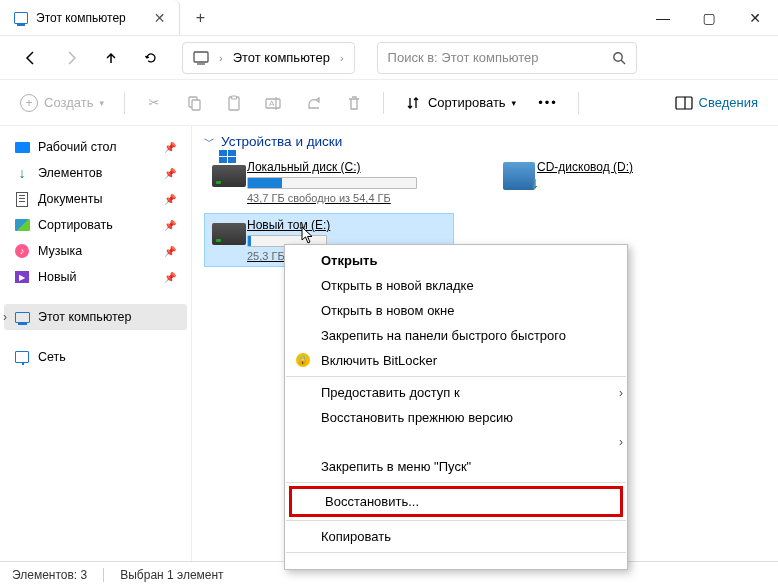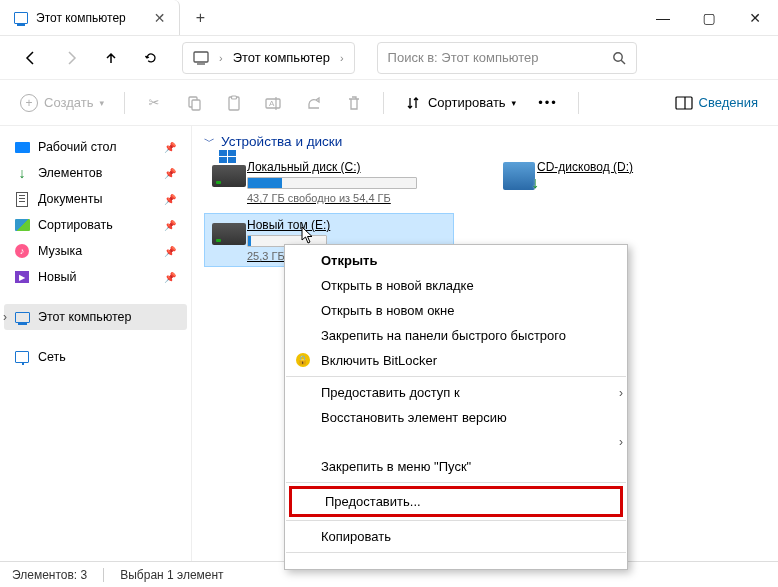--- a/index.html
+++ b/index.html
@@ -357,32 +357,32 @@
         <span class="bitlocker">🔒</span>
       </span>
       <span>Включить BitLocker</span>
     </div>
   <div class="ctx-sep"></div>
   <div class="ctx-item">
       <span>Предоставить доступ к</span>
       <span class="arr">›</span>
     </div>
   <div class="ctx-item">
-      <span>Восстановить элемент версию</span>
+      <span>Восстановить прежнюю версию</span>
     </div>
   <div class="ctx-item">
       <span class="arr">›</span>
     </div>
   <div class="ctx-item">
       <span>Закрепить в меню "Пуск"</span>
     </div>
   <div class="ctx-sep"></div>
   <div class="ctx-highlight">
     <div class="ctx-item">
-        <span>Предоставить...</span>
+        <span>Восстановить...</span>
       </div>
   </div>
   <div class="ctx-sep"></div>
   <div class="ctx-item">
       <span>Копировать</span>
     </div>
   <div class="ctx-sep"></div>
   <div class="ctx-item"></div>
 
 </div>

